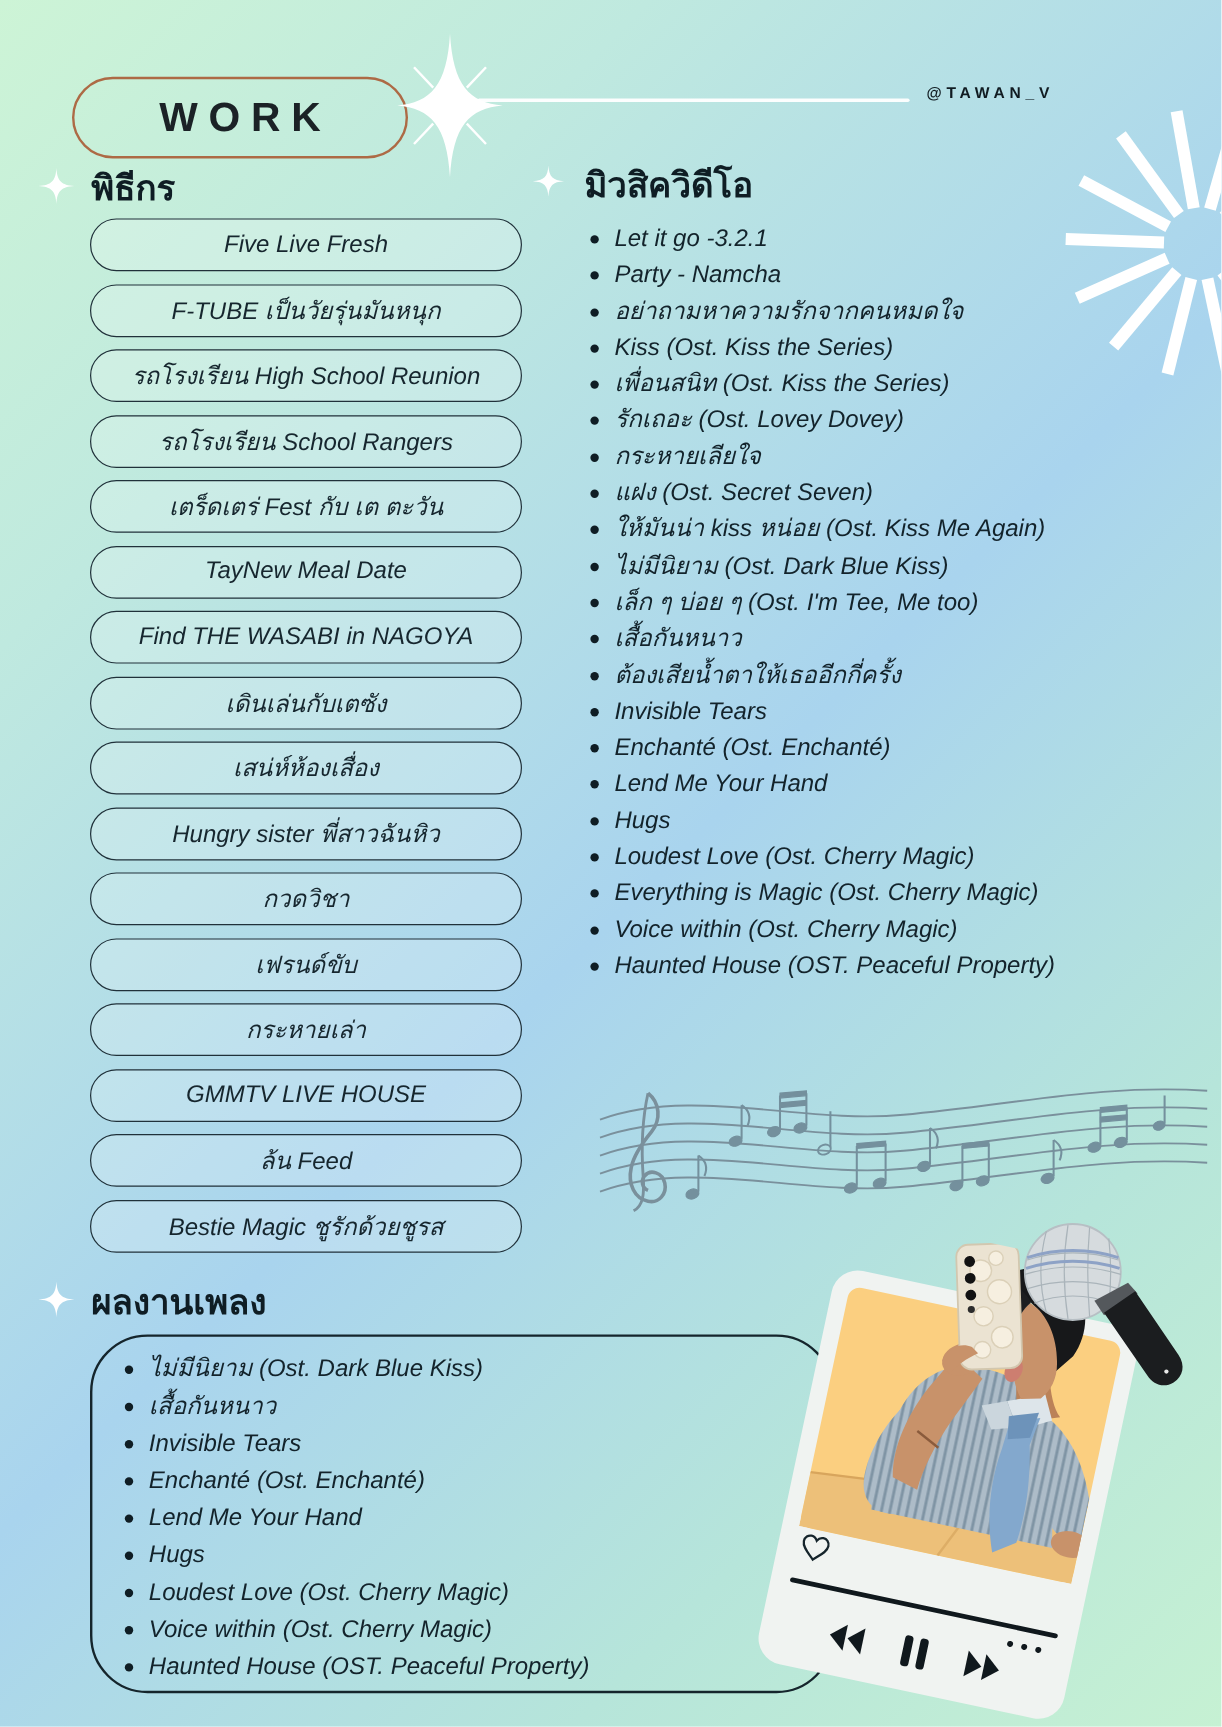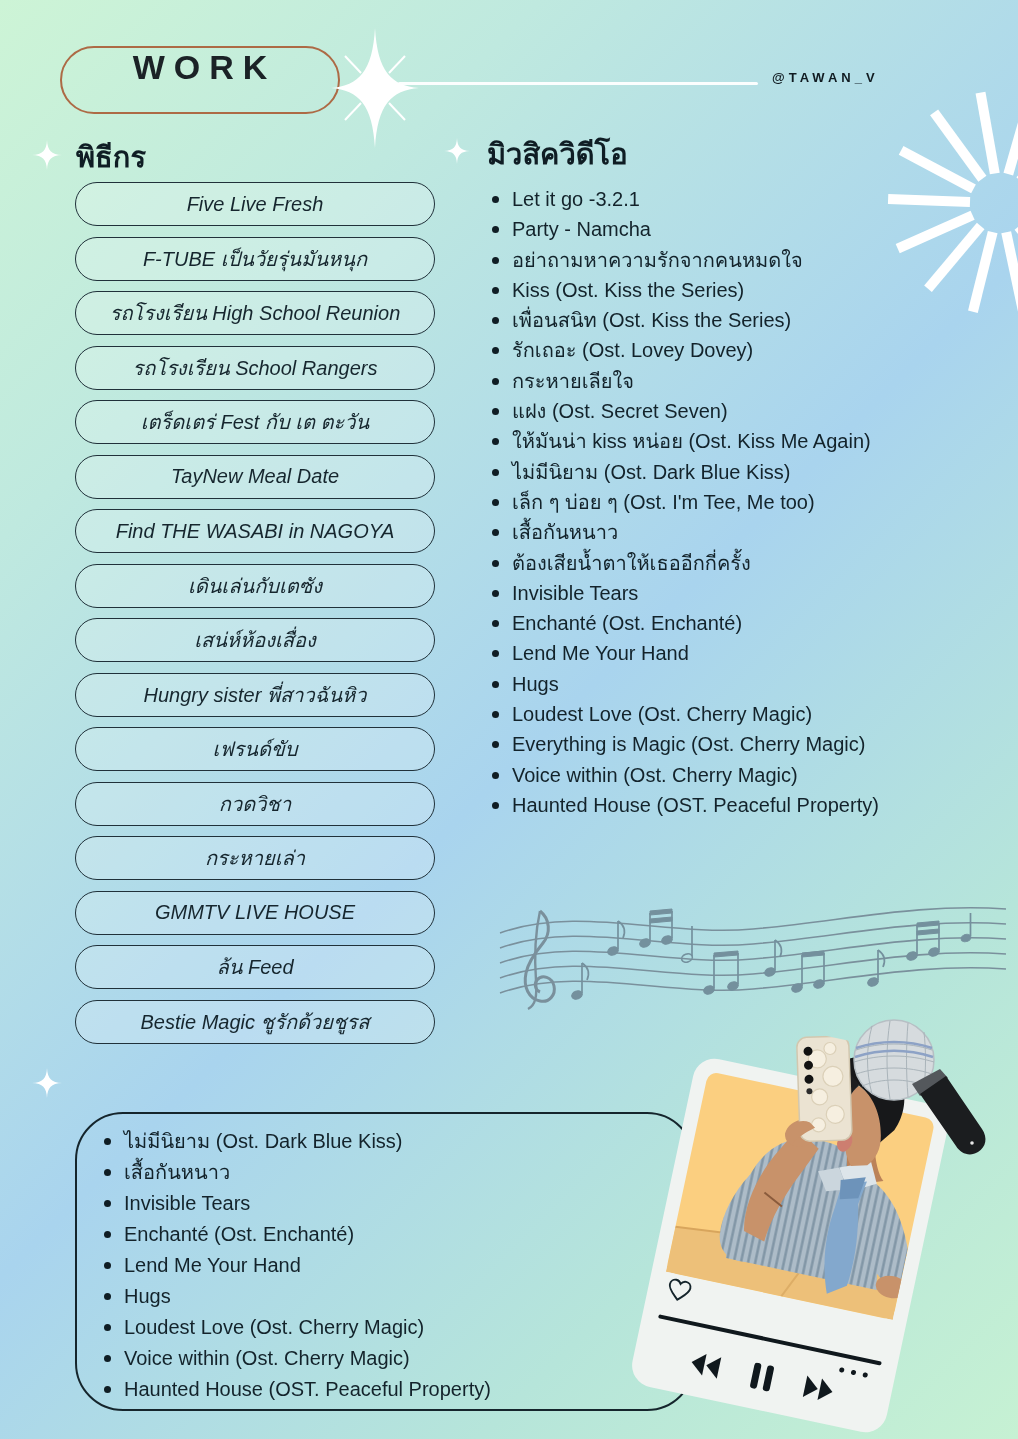--- a/index.html
+++ b/index.html
@@ -3,41 +3,41 @@
 <meta charset="utf-8">
 <style>
   html,body{margin:0;padding:0;}
   body{width:1018px;height:1439px;overflow:hidden;
        font-family:"Liberation Sans","DejaVu Sans",sans-serif;}
   .poster{position:relative;width:1018px;height:1439px;overflow:hidden;
     background:linear-gradient(135deg,#cdf4d6 0%,#bfe9df 22%,#a9d4ee 52%,#b6e5da 78%,#c6f1d3 100%);}
   .abs{position:absolute;}
 
   
-  .work-badge{left:60px;top:46px;width:276px;height:64px;border:2.5px solid #ad6a45;
-    border-radius:40px;display:flex;justify-content:center;}
+  .work-badge{left:60px;top:64px;width:276px;height:64px;border:2.5px solid #ad6a45;
+    border-radius:40px;display:flex;align-items:center;justify-content:center;}
   .work-badge span{font-size:34px;font-weight:800;letter-spacing:9px;text-indent:9px;color:#1b2226;}
   .handle{left:772px;top:70px;font-size:13px;font-weight:800;letter-spacing:4px;color:#101b21;}
   .ray-line{left:398px;top:82px;width:360px;height:2.5px;background:#ffffff;opacity:.95;border-radius:2px;}
 
   
   .sec-head{font-size:29px;font-weight:800;color:#0f1d24;}
   .h-host{left:76px;top:134px;}
   .h-mv{left:487px;top:131px;}
   .h-songs{left:76px;top:1062px;}
 
   
   .pill-list{left:75px;top:182px;width:360px;display:flex;flex-direction:column;gap:10.5px;}
   .pill{height:44px;border:1.8px solid #20313a;border-radius:24px;
     background:rgba(255,255,255,0.20);display:flex;align-items:center;justify-content:center;
     box-sizing:border-box;}
   .pill span{font-size:20px;color:#16262e;white-space:nowrap;font-style:italic;}
 
   
-  ul.blist{list-style:none;margin:0;padding:0;}
+  ul.blist{list-style:none;margin:0;padding:0;font-style:italic;}
   ul.blist li{display:flex;gap:13px;}
   ul.blist .dot{width:7px;height:7px;border-radius:50%;background:#0f1d24;flex:0 0 auto;margin-top:12px;}
   ul.blist .txt{font-size:20px;color:#13232b;}
   .mv-list{left:492px;top:184px;width:520px;}
   .mv-list li{line-height:30.3px;}
   .songs-list{left:104px;top:1126px;width:560px;z-index:2;}
   .songs-list li{line-height:31px;}
 
   
   .songs-box{left:75px;top:1112px;width:620px;height:299px;border:2px solid #15252c;
@@ -196,25 +196,25 @@
 
       <div class="pill">
         <span>เสน่ห์ห้องเสื่อง</span>
       </div>
 
       <div class="pill">
         <span>Hungry sister พี่สาวฉันหิว</span>
       </div>
 
       <div class="pill">
+        <span>กวดวิชา</span>
+      </div>
+
+      <div class="pill">
         <span>เฟรนด์ขับ</span>
-      </div>
-
-      <div class="pill">
-        <span>กวดวิชา</span>
       </div>
 
       <div class="pill">
         <span>กระหายเล่า</span>
       </div>
 
       <div class="pill">
         <span>GMMTV LIVE HOUSE</span>
       </div>
 
@@ -338,20 +338,21 @@
 
       <li>
         <span class="dot"></span>
         <span class="txt">Haunted House (OST. Peaceful Property)</span>
       </li>
     </ul>
 
   <svg class="abs sparkle" style="left:32px;top:1068px;" width="30" height="30" viewBox="-50 -50 100 100">
     <path fill="#fff" d="M0,-50 C2,-14 14,-2 50,0 C14,2 2,14 0,50 C-2,14 -14,2 -50,0 C-14,-2 -2,-14 0,-50 Z"></path>
   </svg>
+  <div class="abs sec-head h-songs">ผลงานเพลง</div>
 
   <div class="abs songs-box"></div>
   <ul class="abs blist songs-list">
 
       <li>
         <span class="dot"></span>
         <span class="txt">ไม่มีนิยาม (Ost. Dark Blue Kiss)</span>
       </li>
 
       <li>

